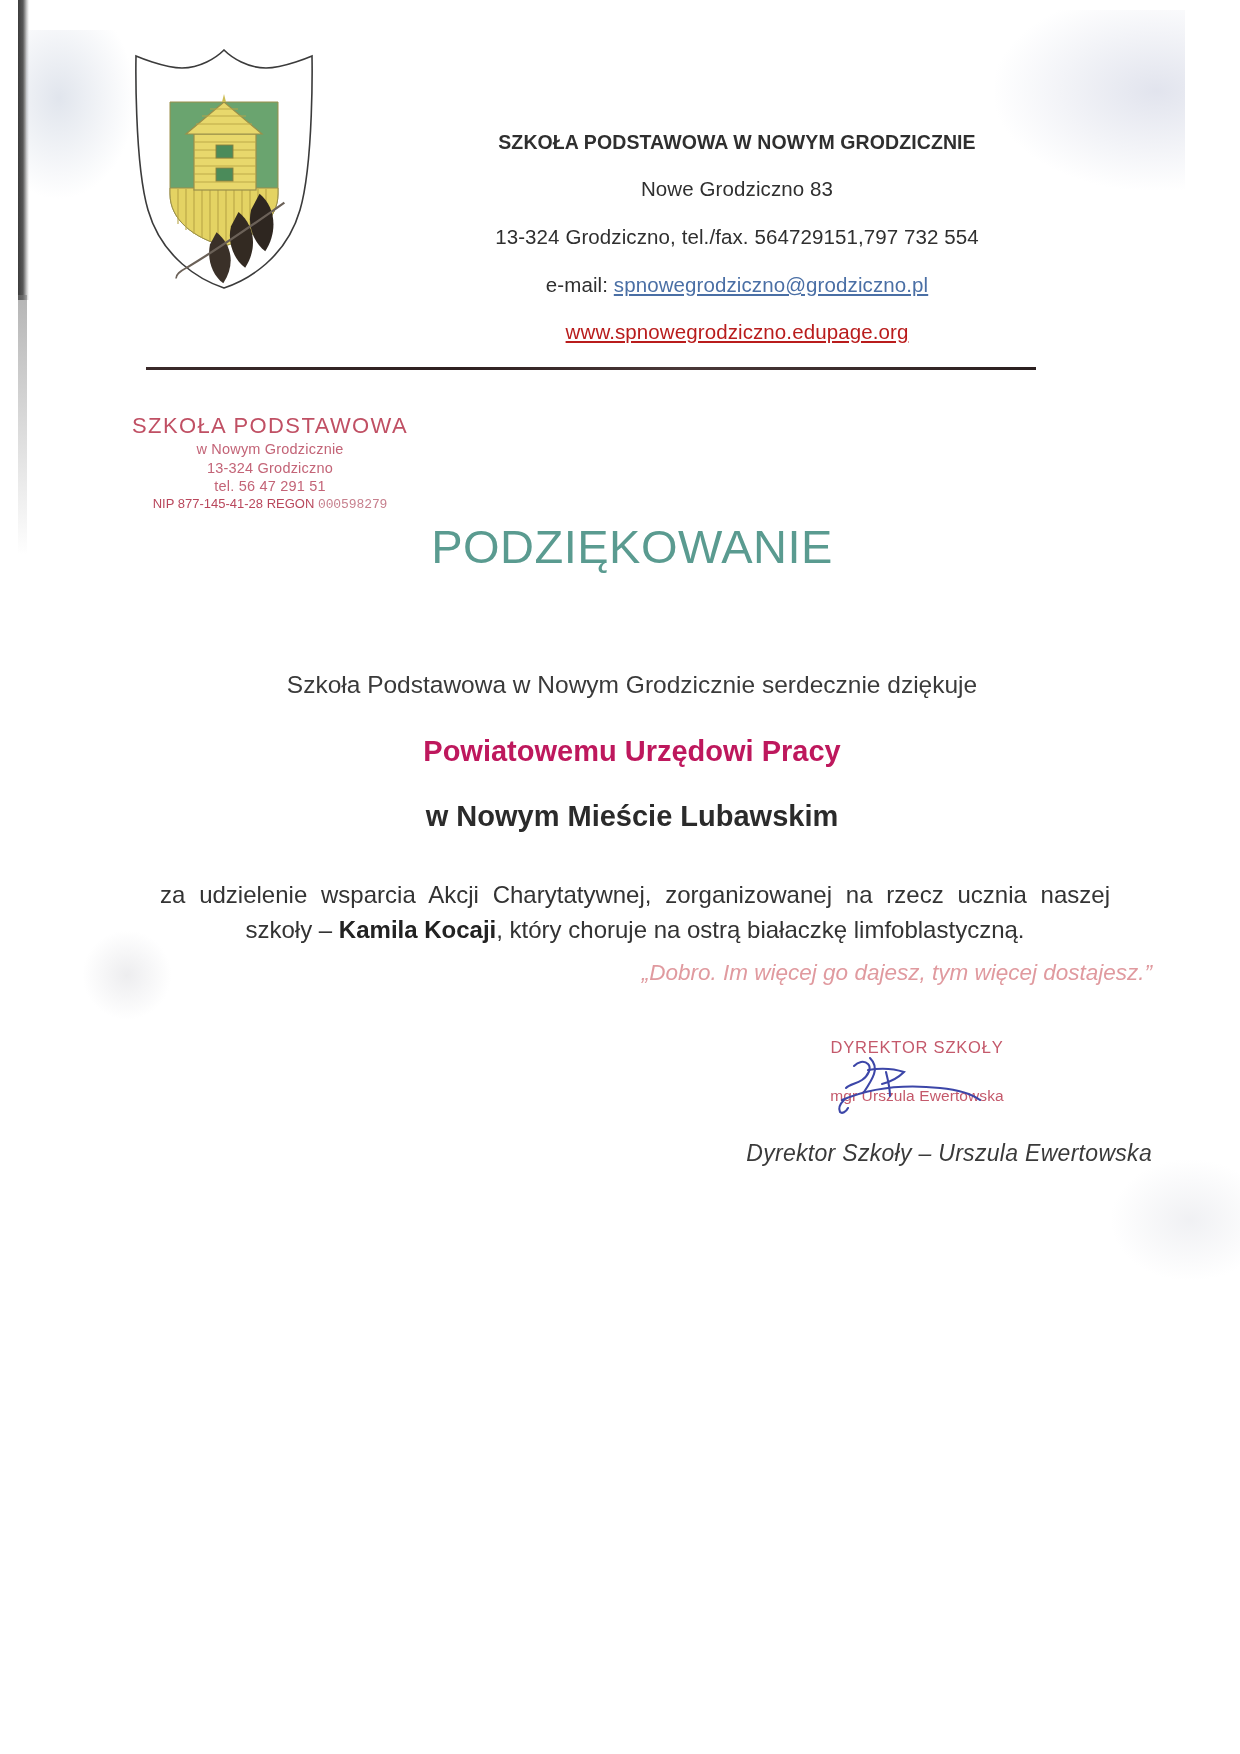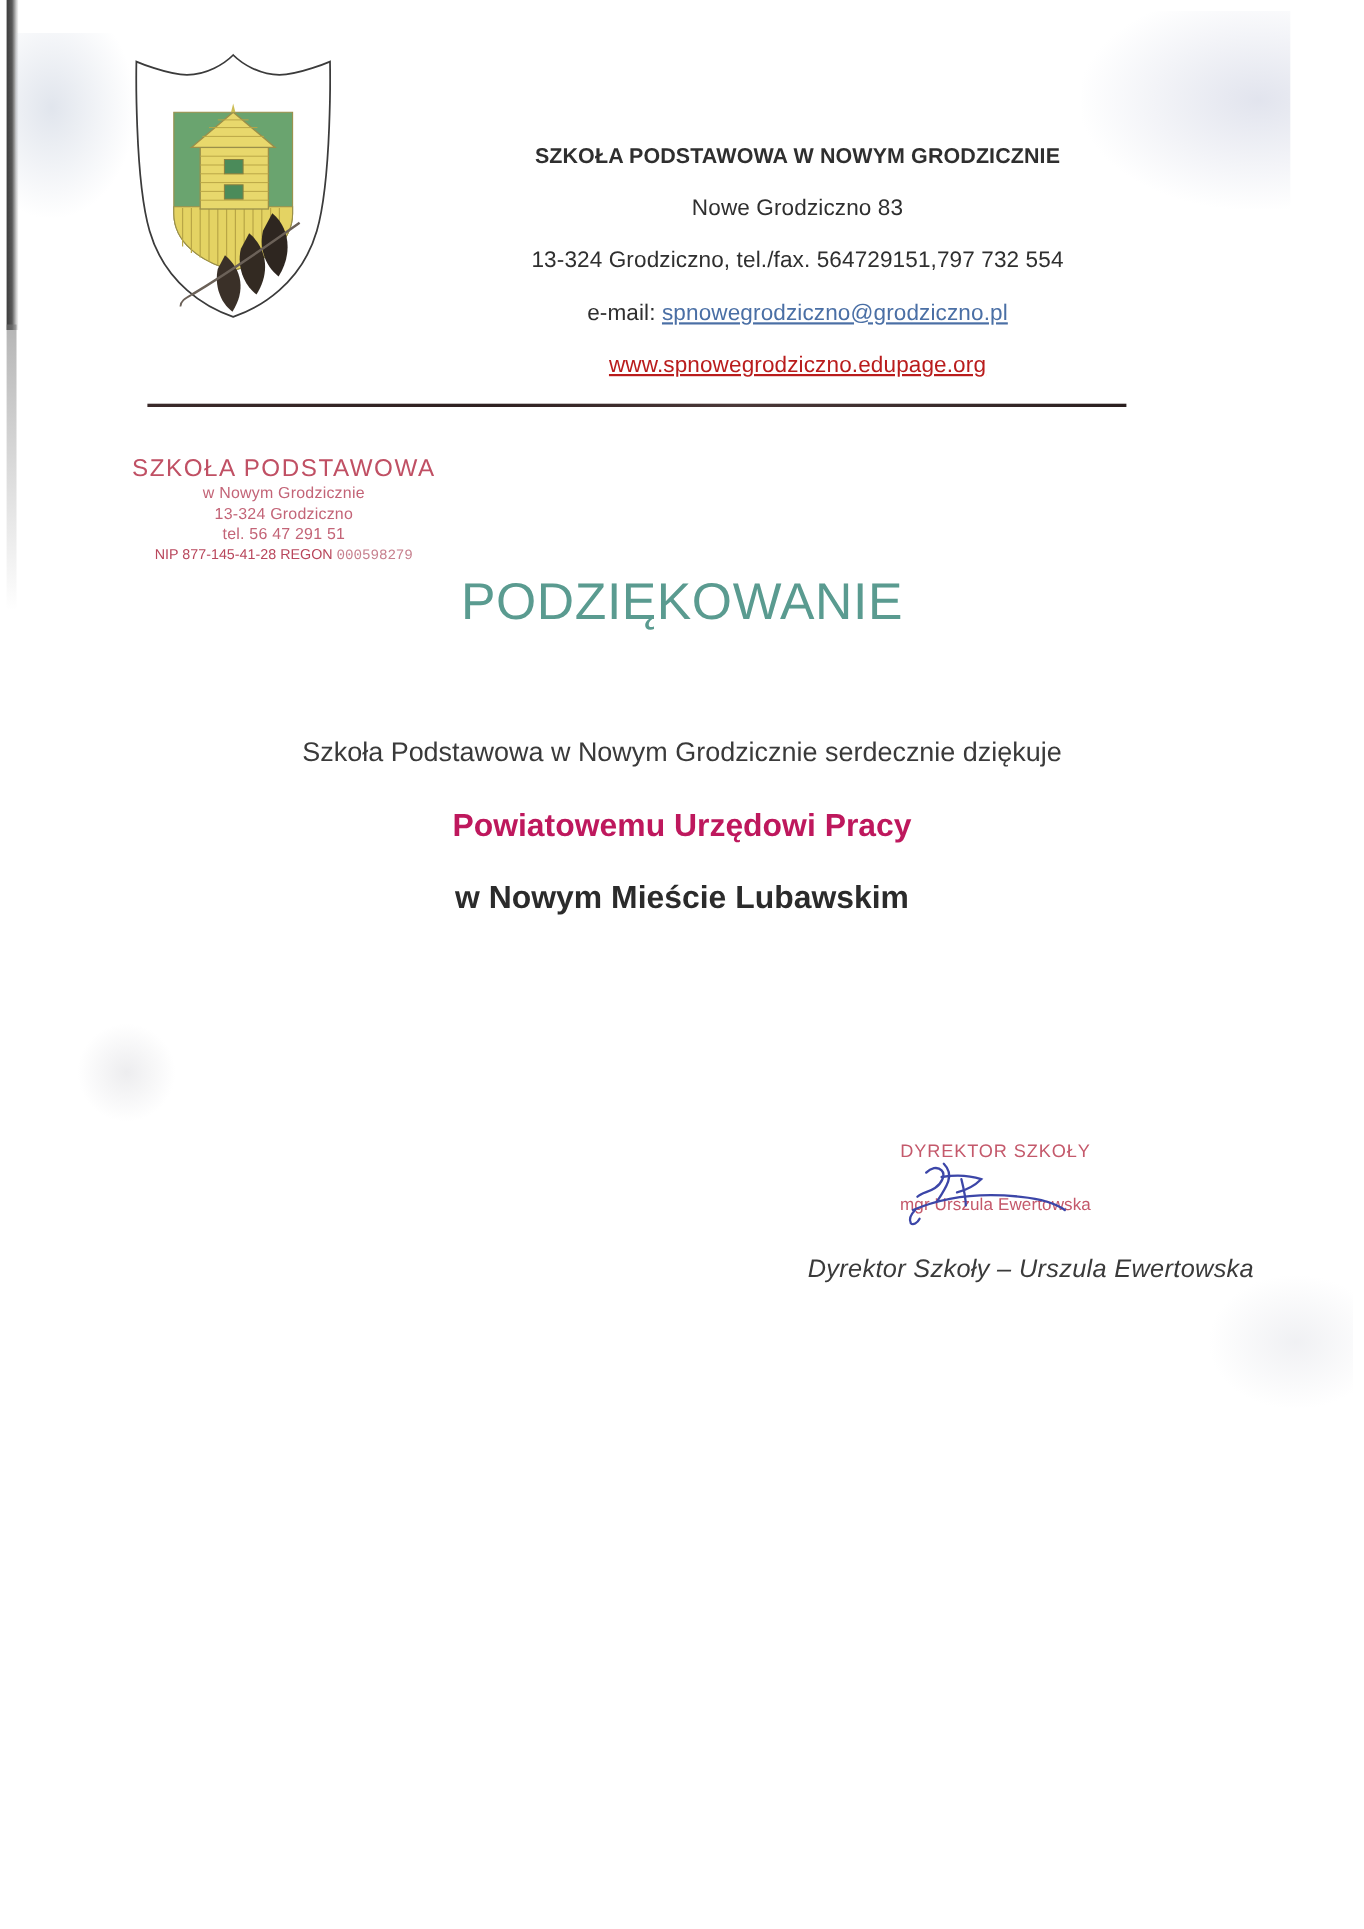--- a/index.html
+++ b/index.html
@@ -46,21 +46,21 @@
     background: radial-gradient(ellipse at 50% 50%, rgba(210,210,215,.40), rgba(255,255,255,0) 70%);
   }
   #scan-smudge-bottom {
     position: absolute;
     left: 1100px; top: 1160px;
     width: 130px; height: 120px;
     background: radial-gradient(ellipse at 60% 50%, rgba(212,214,222,.35), rgba(255,255,255,0) 72%);
   }
 
   
-  .page { position: relative; width: 1173px; height: 1754px; }
+  .page { position: relative; width: 1173px; height: 1754px; margin-left: 12px; }
 
   
   #letterhead {
     position: absolute;
     left: 0; top: 0;
     width: 1240px;
   }
   #crest {
     position: absolute;
     left: 112px; top: 42px;
@@ -314,21 +314,25 @@
     </div>
   </div>
 
   <div id="doc-title">PODZIĘKOWANIE</div>
 
   <div id="thanks-line">Szkoła Podstawowa w Nowym Grodzicznie serdecznie dziękuje</div>
 
   <div id="recipient-1">Powiatowemu Urzędowi Pracy</div>
   <div id="recipient-2">w Nowym Mieście Lubawskim</div>
 
-
+  <div id="reason-paragraph">
+    <span>za   udzielenie wsparcia Akcji Charytatywnej, zorganizowanej na rzecz ucznia naszej szkoły – </span><b>Kamila Kocaji</b><span>, który choruje na ostrą białaczkę limfoblastyczną.</span>
+  </div>
+
+  <div id="quote-line">„Dobro. Im więcej go dajesz, tym więcej dostajesz.”</div>
 
   <div id="director-block">
     <div id="director-stamp-role">DYREKTOR SZKOŁY</div>
     <div id="director-stamp-name">mgr Urszula Ewertowska</div>
   </div>
 
   <div id="signature-svg">
     <svg viewBox="0 0 200 80" width="200" height="80" aria-hidden="true">
       <g fill="none" stroke="#3c46a8" stroke-width="2.1" stroke-linecap="round">
         <path d="M42 18 C46 14 52 12 56 16 C60 20 56 28 50 32 C44 36 38 36 34 40"></path>

